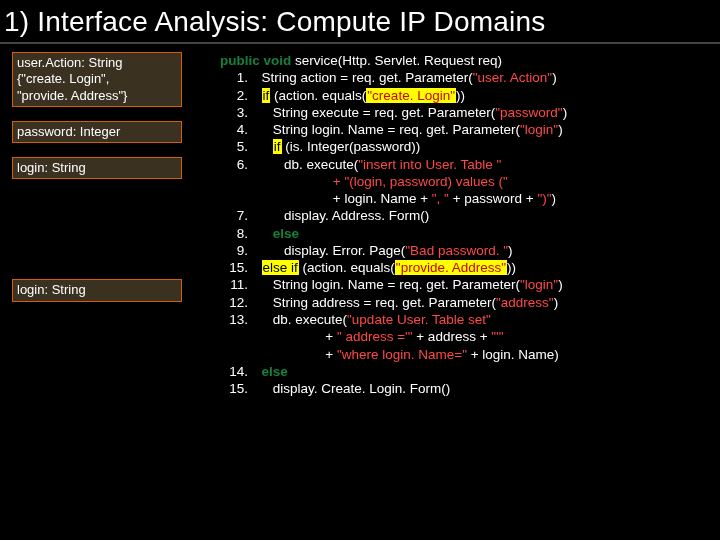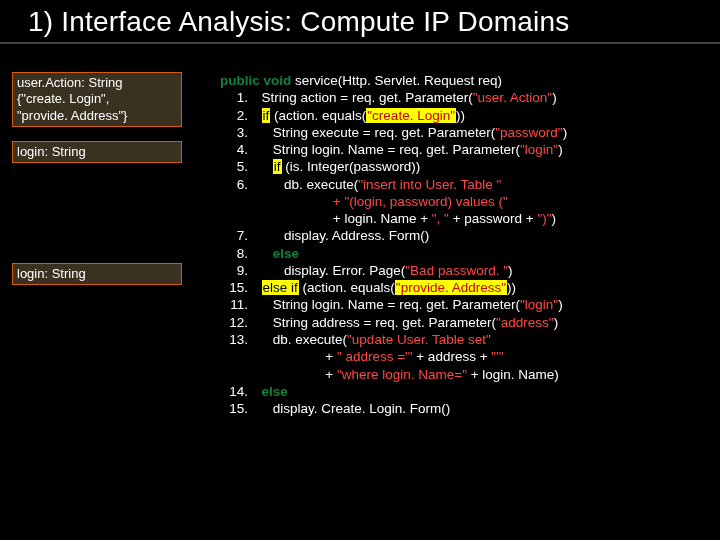--- a/index.html
+++ b/index.html
@@ -5,30 +5,29 @@
   * { margin: 0; padding: 0; box-sizing: border-box; }
   body {
     width: 720px; height: 540px;
     background: #000;
     color: #fff;
     font-family: Arial, Helvetica, sans-serif;
     overflow: hidden;
   }
   .title {
     font-size: 28px;
-    padding: 6px 12px 4px 28px;
+    padding: 6px 12px 4px 4px;
     color: #fff;
     border-bottom: 2px solid #444;
     font-weight: normal;
     letter-spacing: 0.2px;
   }
   .content {
     display: flex;
     padding: 8px 6px 0 12px;
-    margin-top: 20px;
   }
   .left {
     width: 170px;
     flex-shrink: 0;
   }
   .box {
     border: 1px solid #d55c0f;
     background: #3a3121;
     font-size: 13px;
     line-height: 1.25;
@@ -57,20 +56,21 @@
 
 <div class="title">1) Interface Analysis: Compute IP Domains</div>
 
 <div class="content">
   <div class="left">
     <div class="box">
       <div>user.Action: String</div>
       <div>{"create. Login",</div>
       <div>"provide. Address"}</div>
     </div>
+    <div class="box">password: Integer</div>
     <div class="box">login: String</div>
     <div style="height:86px"></div>
     <div class="box">login: String</div>
   </div>
 
   <div class="right">
 <div class="code"><span class="kw">public void</span><span> service(Http. Servlet. Request req)</span>
 <span class="ln">1.</span>  <span>String action = req. get. Parameter(</span><span class="str">"user. Action"</span><span>)</span>
 <span class="ln">2.</span>  <span class="kwhi">if</span><span> (action. equals(</span><span class="strhi">"create. Login"</span><span>))</span>
 <span class="ln">3.</span>     <span>String execute = req. get. Parameter(</span><span class="str">"password"</span><span>)</span>

